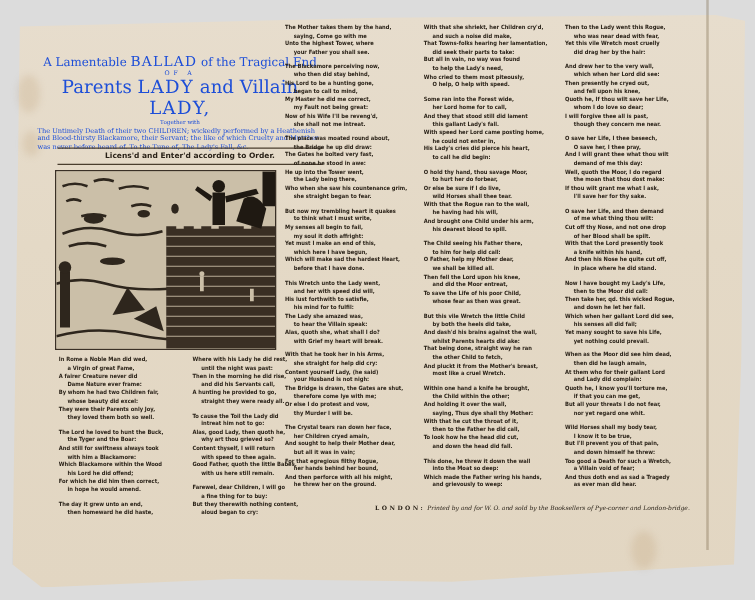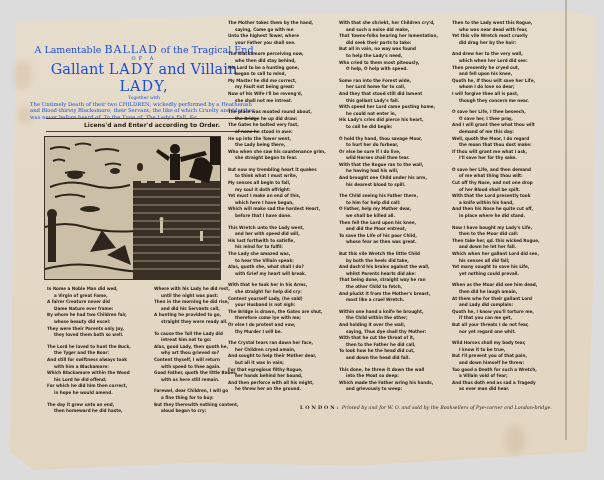--- a/index.html
+++ b/index.html
@@ -62,21 +62,21 @@
 <div class="stain" style="left:18px;top:105px;width:14px;height:20px;"></div>
 <div class="stain" style="left:505px;top:425px;width:20px;height:30px;"></div>
 <div class="fold"></div>
 
 <div class="title-block">
   <div class="t1">
     <span>A Lamentable </span><b>BALLAD</b><span> of the Tragical End</span>
   </div>
   <div class="t2">OF A</div>
   <div class="t3">
-    <span>Gallant </span><span class="caps">LADY</span><span> and Villain </span><span class="caps">LADY,</span>
+    <span>Parents </span><span class="caps">LADY</span><span> and Villain </span><span class="caps">LADY,</span>
   </div>
   <div class="t4">Together with</div>
   <div class="t5">The Untimely Death of their two CHILDREN; wickedly performed by a Heathenish and Blood-thirsty Blackamore, their Servant; the like of which Cruelty and Murther was never before heard of.   To the Tune of, The Lady's Fall, &amp;c.</div>
 </div>
 
 <div class="licence-bar">Licens'd and Enter'd according to Order.</div>
 
 <div class="woodcut">
   <svg width="175" height="142" viewBox="0 0 175 142">
     <rect x="0" y="0" width="175" height="142" fill="#cbbfa8"></rect>

